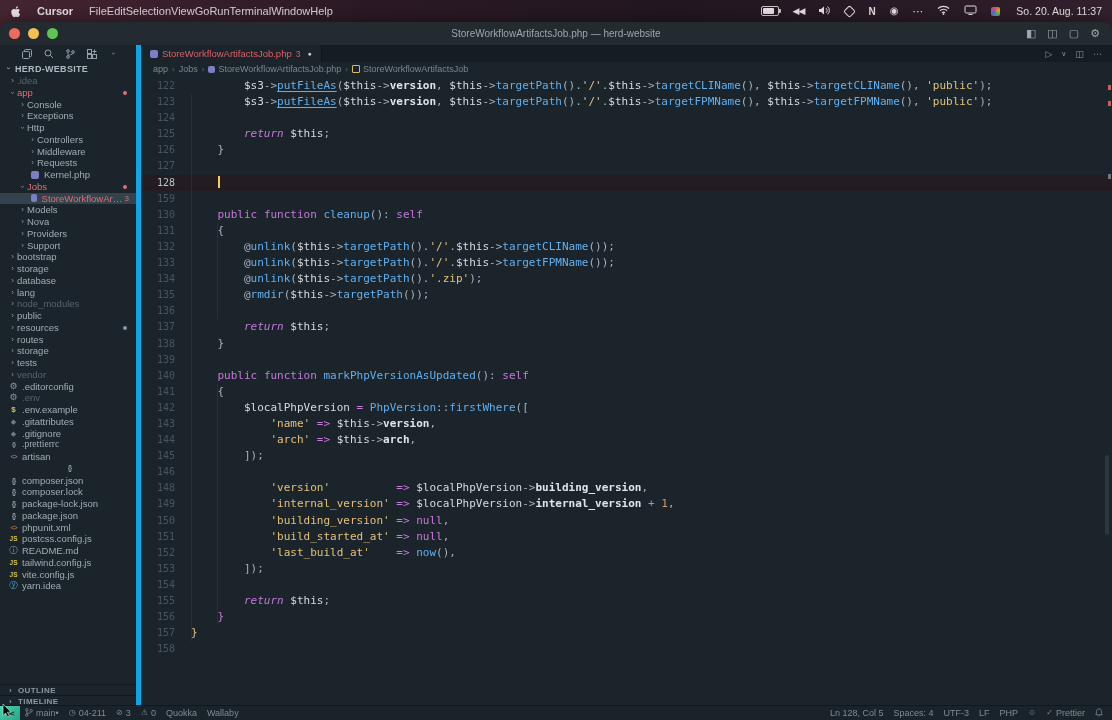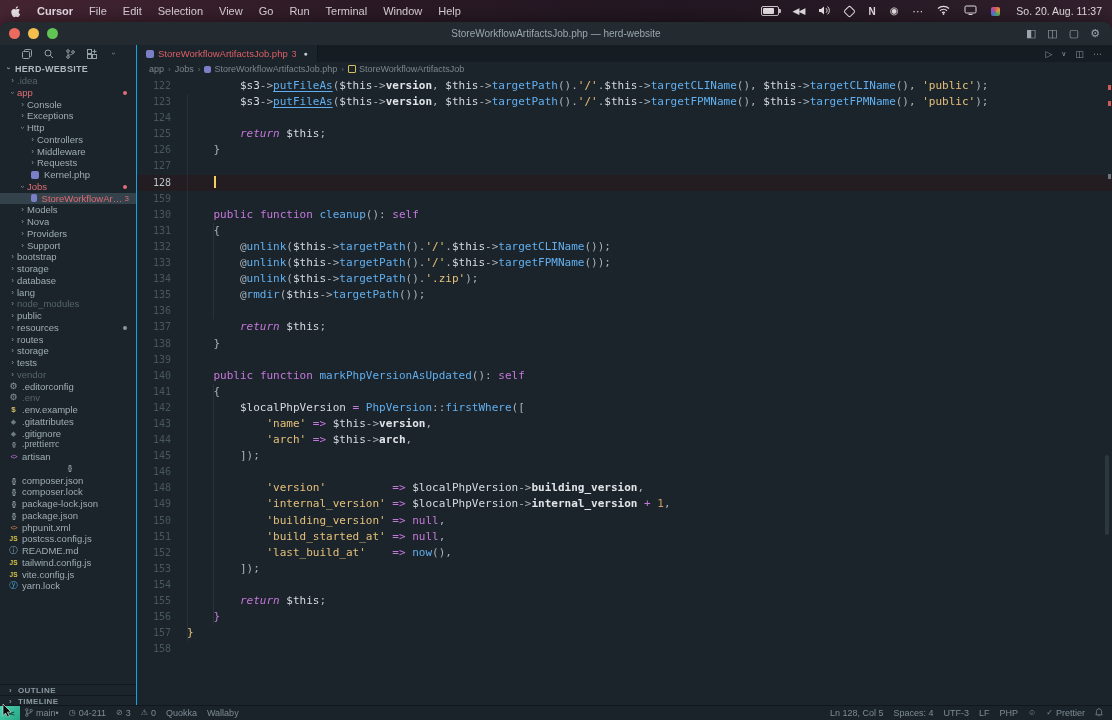--- a/index.html
+++ b/index.html
@@ -33,21 +33,21 @@
     border-bottom:1px solid #0f161b;display:flex;align-items:center}
   .lights{display:flex;gap:8px;padding-left:9px}
   .light{width:11px;height:11px;border-radius:50%}
   .l-red{background:#ec6a5e}.l-yel{background:#f4bf4f}.l-grn{background:#61c454}
   .win-title{position:absolute;left:0;right:0;text-align:center;font-size:10px;color:#9ba6ad;pointer-events:none}
   .tb-actions{margin-left:auto;display:flex;gap:11px;padding-right:12px;color:#99a5ad;font-size:11px;z-index:2}
   .tb-actions span{line-height:23px}
 
   
   #content{position:absolute;top:23px;left:0;right:0;bottom:14px;display:flex}
-  #sidebar{width:136px;flex:none;display:flex;flex-direction:column;background:#1b242a;border-right:1px solid #0ea5e9}
+  #sidebar{width:136px;flex:none;display:flex;flex-direction:column;background:#1b242a;border-right:5px solid #0ea5e9}
   .side-actions{height:17px;flex:none;display:flex;align-items:center;gap:12px;padding-left:22px;color:#93a0a8}
   .tree-header{height:13px;flex:none;display:flex;align-items:center;font-size:9px;font-weight:bold;
     letter-spacing:.3px;color:#aeb9c0;padding-left:4px;gap:2px}
   .chev{display:inline-block;width:9px;flex:none;color:#8a97a0;font-size:8px;text-align:center}
   .chev.exp{transform:rotate(90deg)}
   #tree{flex:none}
   .row{height:11.75px;line-height:11.75px;display:flex;align-items:center;font-size:9.5px;color:#9fadb4;
     padding-right:2px;white-space:nowrap}
   .row .lbl{overflow:hidden;text-overflow:ellipsis}
   .row.dim .lbl{color:#55646d}
@@ -124,21 +124,21 @@
 <body>
 
 <div id="menubar">
   <div class="menu-left">
     <span class="apple-icon">
       <svg width="11" height="13" viewBox="0 0 14 17">
           <path fill="#ece5e9" d="M11.18 9.2c-.02-1.8 1.47-2.66 1.54-2.7-.84-1.23-2.15-1.4-2.61-1.42-1.11-.11-2.17.65-2.73.65-.56 0-1.43-.63-2.35-.62-1.21.02-2.33.7-2.95 1.79-1.26 2.18-.32 5.4.9 7.17.6.86 1.31 1.83 2.24 1.8.9-.04 1.24-.58 2.33-.58 1.09 0 1.39.58 2.34.56.97-.02 1.58-.88 2.17-1.75.68-1 .96-1.97.98-2.02-.02-.01-1.88-.72-1.86-2.88zM9.37 3.9c.5-.6.83-1.44.74-2.28-.71.03-1.58.48-2.09 1.08-.46.53-.86 1.38-.75 2.2.8.06 1.6-.4 2.1-1z"></path>
         </svg>
     </span>
     <span class="app-name">Cursor</span>
-    <span id="menu-items" style="display:flex;gap:16px">
+    <span id="menu-items" style="display:flex;">
         <span class="menu-item">File</span>
         <span class="menu-item">Edit</span>
         <span class="menu-item">Selection</span>
         <span class="menu-item">View</span>
         <span class="menu-item">Go</span>
         <span class="menu-item">Run</span>
         <span class="menu-item">Terminal</span>
         <span class="menu-item">Window</span>
         <span class="menu-item">Help</span>
       </span>
@@ -388,21 +388,21 @@
           <div class="row" style="padding-left: 8px;">
             <span class="fi fi-js">JS</span>
             <span class="lbl">tailwind.config.js</span>
           </div>
           <div class="row" style="padding-left: 8px;">
             <span class="fi fi-js">JS</span>
             <span class="lbl">vite.config.js</span>
           </div>
           <div class="row" style="padding-left: 8px;">
             <span class="fi fi-yarn">ⓨ</span>
-            <span class="lbl">yarn.lock</span>
+            <span class="lbl">yarn.idea</span>
           </div>
         </div>
       <div class="side-bottom">
         <div class="panel-row">
           <span class="chev">›</span>
           <span>OUTLINE</span>
         </div>
         <div class="panel-row">
           <span class="chev">›</span>
           <span>TIMELINE</span>

